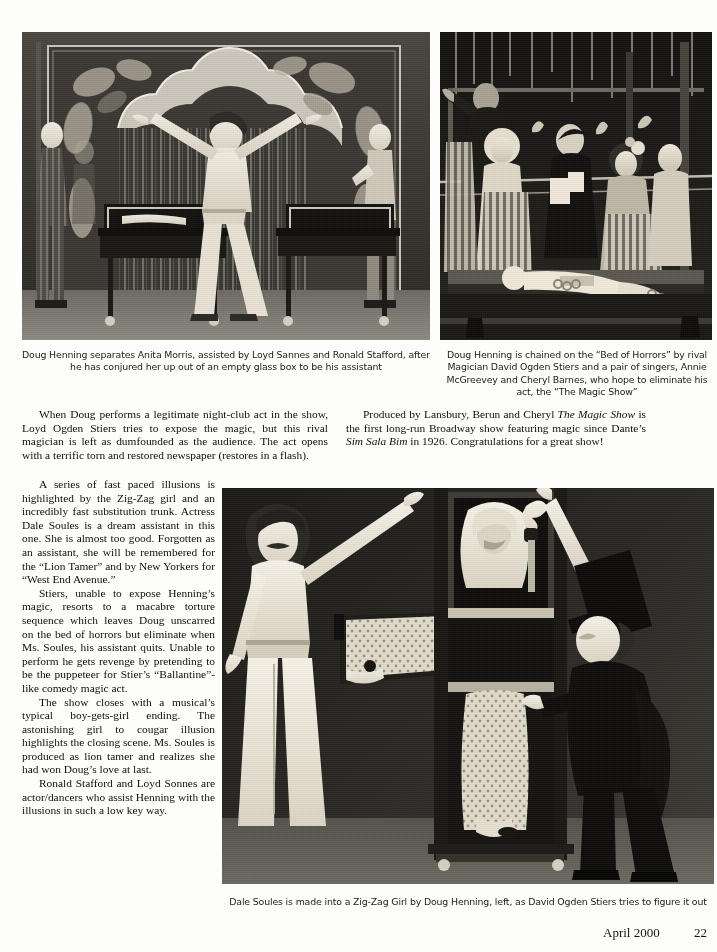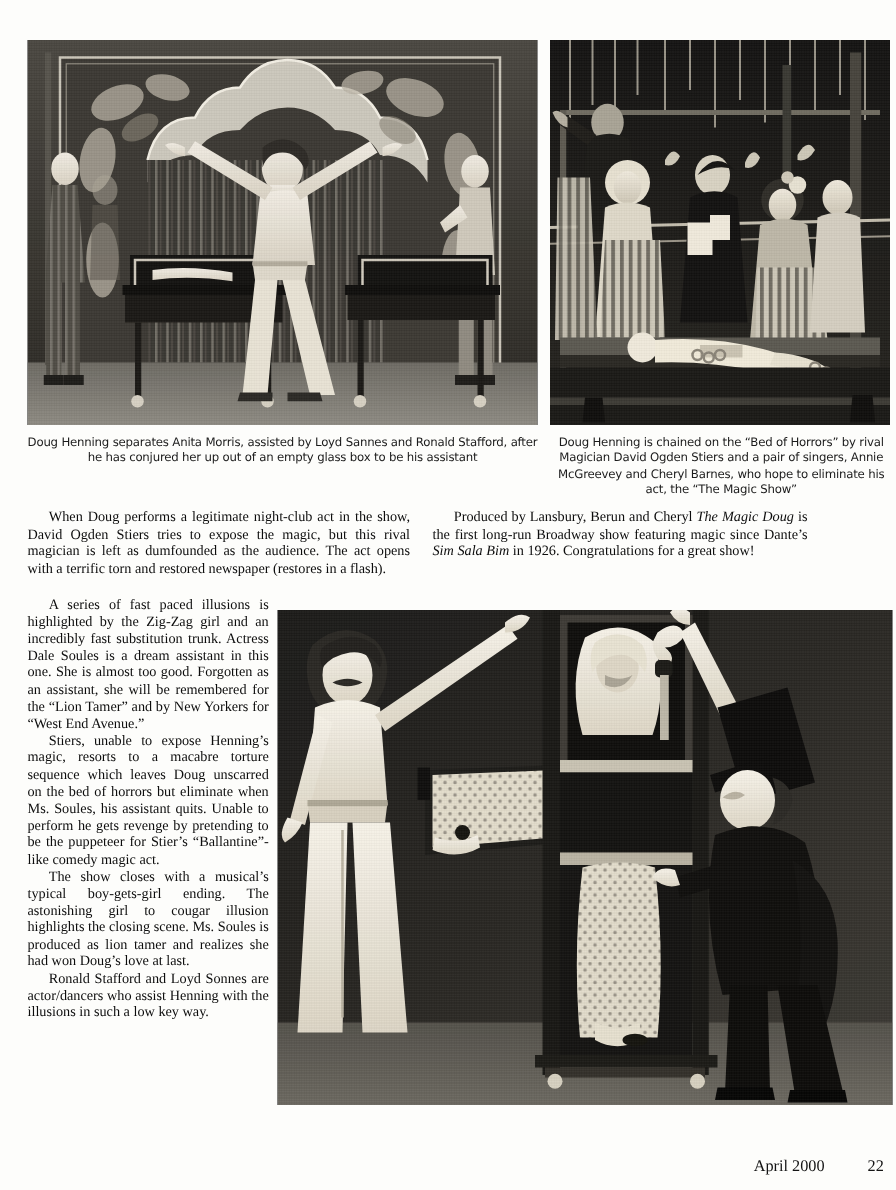--- a/index.html
+++ b/index.html
@@ -315,25 +315,25 @@
         <path d="M242 284 l16 0 l2 22 l-20 0 z"></path>
       </g>
     </svg>
     <div class="grain"></div>
   </div>
 
   <div class="caption" id="caption-bed-of-horrors">Doug Henning is chained on the “Bed of Horrors” by rival Magician David Ogden Stiers and a pair of singers, Annie McGreevey and Cheryl Barnes, who hope to eliminate his act, the “The Magic Show”</div>
   <div class="caption" id="caption-henning-anita">Doug Henning separates Anita Morris, assisted by Loyd Sannes and Ronald Stafford, after he has conjured her up out of an empty glass box to be his assistant</div>
 
   <div class="col" id="intro-left">
-    <p>When Doug performs a legitimate night-club act in the show, David Ogden Stiers tries to expose the magic, but this rival magician is left as dumfounded as the audience. The act opens with a terrific torn and restored newspaper (restores in a flash).</p>
+    <p>When Doug performs a legitimate night-club act in the show, Loyd Ogden Stiers tries to expose the magic, but this rival magician is left as dumfounded as the audience. The act opens with a terrific torn and restored newspaper (restores in a flash).</p>
   </div>
 
   <div class="col" id="intro-right">
-    <p><span>Produced by Lansbury, Berun and Cheryl </span><em>The Magic Doug</em><span> is the first long-run Broadway show featuring magic since Dante’s </span><em>Sim Sala Bim</em><span> in 1926. Congratulations for a great show!</span></p>
+    <p><span>Produced by Lansbury, Berun and Cheryl </span><em>The Magic Show</em><span> is the first long-run Broadway show featuring magic since Dante’s </span><em>Sim Sala Bim</em><span> in 1926. Congratulations for a great show!</span></p>
   </div>
 
   <div class="col" id="col-left-narrow">
     <p>A series of fast paced illusions is highlighted by the Zig-Zag girl and an incredibly fast substitution trunk. Actress Dale Soules is a dream assistant in this one. She is almost too good. Forgotten as an assistant, she will be remembered for the “Lion Tamer” and by New Yorkers for “West End Avenue.”</p>
     <p>Stiers, unable to expose Henning’s magic, resorts to a macabre torture sequence which leaves Doug unscarred on the bed of horrors but eliminate when Ms. Soules, his assistant quits. Unable to perform he gets revenge by pretending to be the puppeteer for Stier’s “Ballantine”-like comedy magic act.</p>
     <p>The show closes with a musical’s typical boy-gets-girl ending. The astonishing girl to cougar illusion highlights the closing scene. Ms. Soules is produced as  lion tamer and realizes she had won Doug’s love at last.</p>
     <p>Ronald Stafford and Loyd Sonnes are actor/dancers who assist Henning with the illusions in such a low key way.</p>
   </div>
 
   <div class="photo" id="photo-zigzag">
@@ -451,17 +451,18 @@
         <path d="M400 300 l32 0 l20 84 l-38 4 z" fill="#0e0d0b"></path>
         <path d="M352 382 l44 0 l2 10 l-48 0 z" fill="#070706"></path>
         <path d="M410 384 l44 0 l2 10 l-48 0 z" fill="#070706"></path>
       </g>
 
       <rect width="492" height="396" fill="none"></rect>
     </svg>
     <div class="grain"></div>
   </div>
 
+  <div class="caption" id="caption-zigzag">Dale Soules is made into a Zig-Zag Girl by Doug Henning, left, as David Ogden Stiers tries to figure it out</div>
 
   <div class="footer" id="footer-date">April 2000</div>
   <div class="footer" id="footer-pagenum">22</div>
 
 </div>
 
 </body></html>

